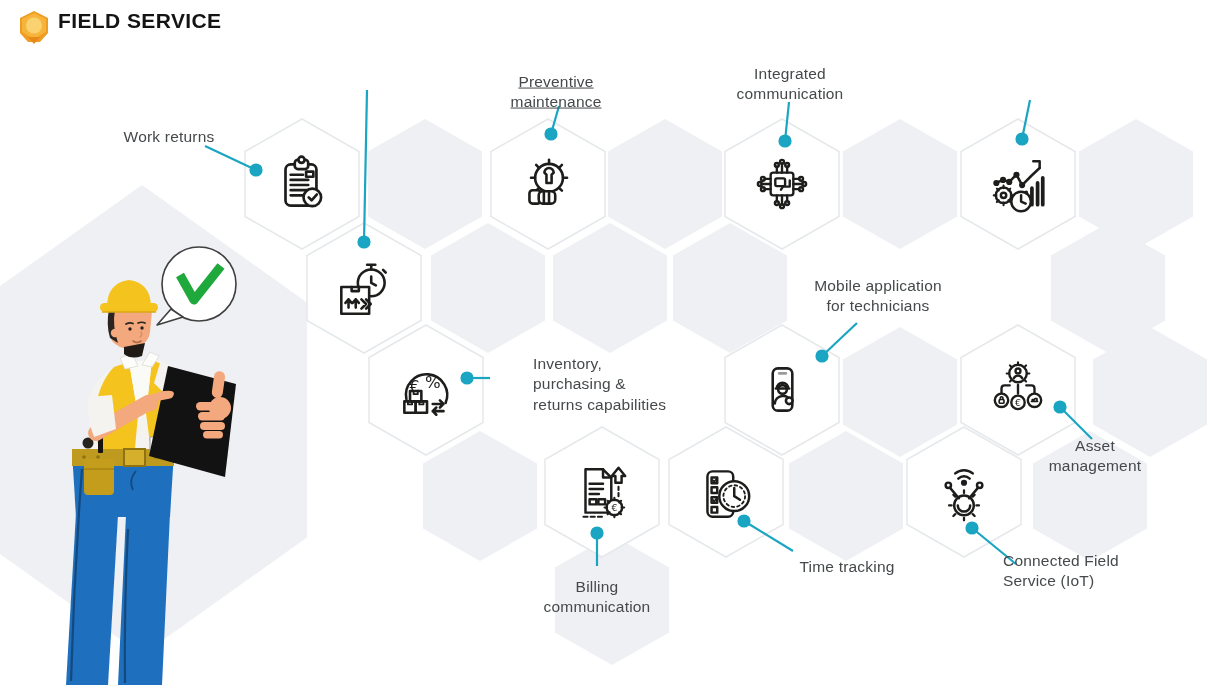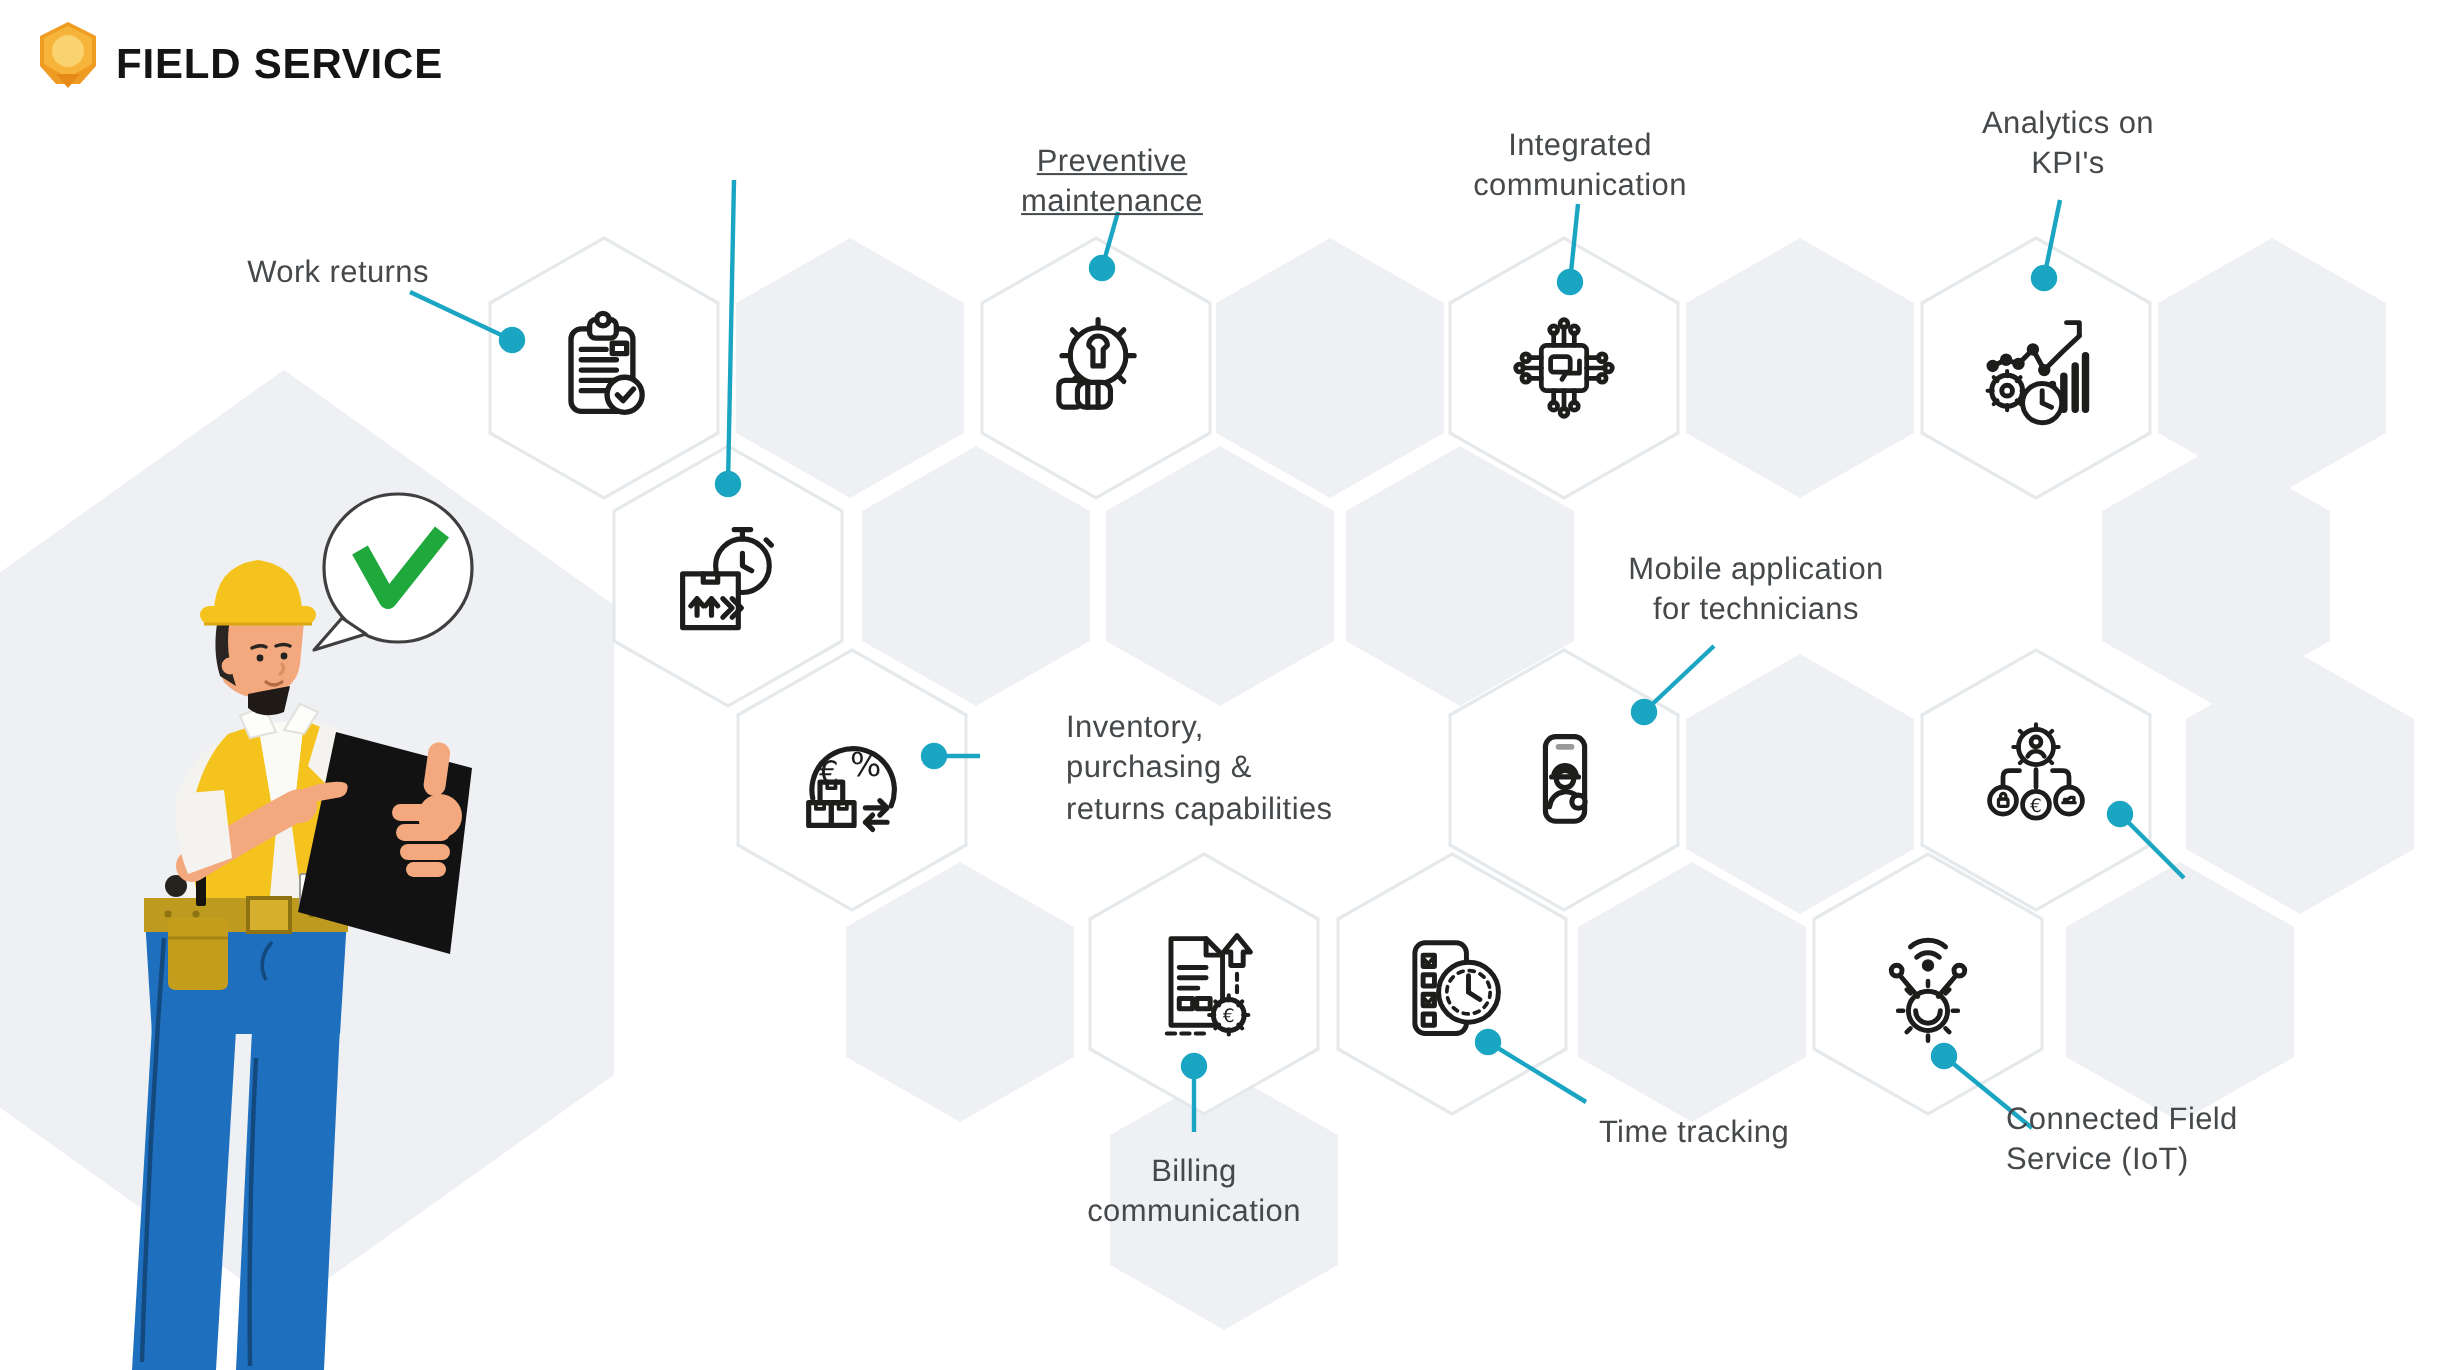--- a/index.html
+++ b/index.html
@@ -8,21 +8,21 @@
   .ghex{position:absolute;background:#eef0f3;
         clip-path:polygon(50% 0,100% 25%,100% 75%,50% 100%,0 75%,0 25%);z-index:0;}
   .tile{position:absolute;width:116px;height:132px;z-index:2;}
   .tile .plate{position:absolute;left:0;top:0;}
   .tile .icon{position:absolute;left:25px;top:33px;}
   .label{position:absolute;z-index:4;color:#45494b;font-size:15.5px;line-height:1.32;
          letter-spacing:.2px;white-space:pre-line;text-align:center;}
   .label.center{transform:translate(-50%,-50%);}
   .label.leftalign{text-align:left;transform:translateY(-50%);}
   #connectors{position:absolute;left:0;top:0;z-index:3;pointer-events:none;}
-  #logo{position:absolute;left:16px;top:9px;display:flex;align-items:flex-end;gap:6px;z-index:5;}
+  #logo{position:absolute;left:16px;top:9px;display:flex;align-items:flex-start;gap:6px;z-index:5;}
   #logo .brand{font-size:21px;font-weight:800;color:#141414;letter-spacing:.4px;}
   .char-layer{position:absolute;z-index:1;}
   .bubble-layer{position:absolute;z-index:2;}
 </style>
 </head>
 <body>
 
 <div id="stage">
 
   <div class="ghex" style="left:368px;top:119px;width:114px;height:130px;"></div>
@@ -385,26 +385,26 @@
           <circle cx="972" cy="528" r="5.5"></circle>
         </g>
     </g>
   </svg>
 
   <div class="label center" style="left:169px;top:137px;">Work returns</div>
   <div class="label center" style="left:556px;top:92px;text-decoration:underline;">Preventive
 maintenance</div>
   <div class="label center" style="left:790px;top:84px;text-align:center;">Integrated
 communication</div>
-  <div class="label center" style="left:1034px;top:73px;">Analytics on
-KPI's</div>
   <div class="label leftalign" style="left:497px;top:385px;margin-left:36px;">Inventory,
 purchasing &amp;
 returns capabilities</div>
   <div class="label center" style="left:878px;top:296px;">Mobile application
 for technicians</div>
+  <div class="label center" style="left:1095px;top:456px;">Asset
+management</div>
   <div class="label center" style="left:597px;top:597px;">Billing
 communication</div>
   <div class="label center" style="left:807px;top:567px;margin-left:40px;">Time tracking</div>
   <div class="label leftalign" style="left:1003px;top:571px;">Connected Field
 Service (IoT)</div>
 
 </div>
 
 </body></html>

